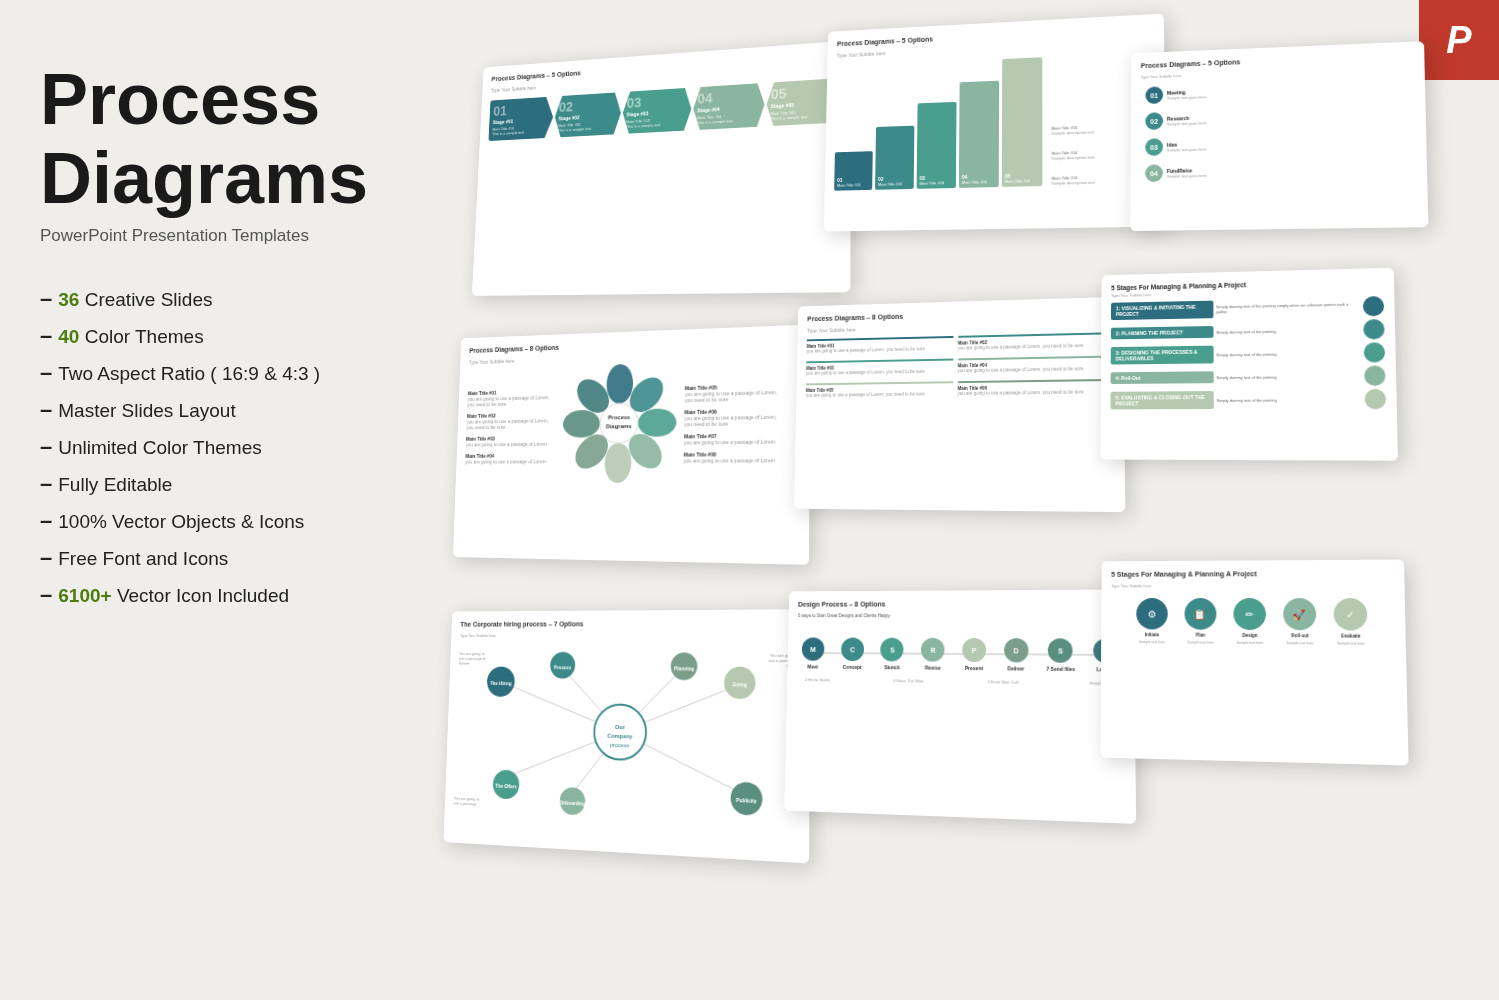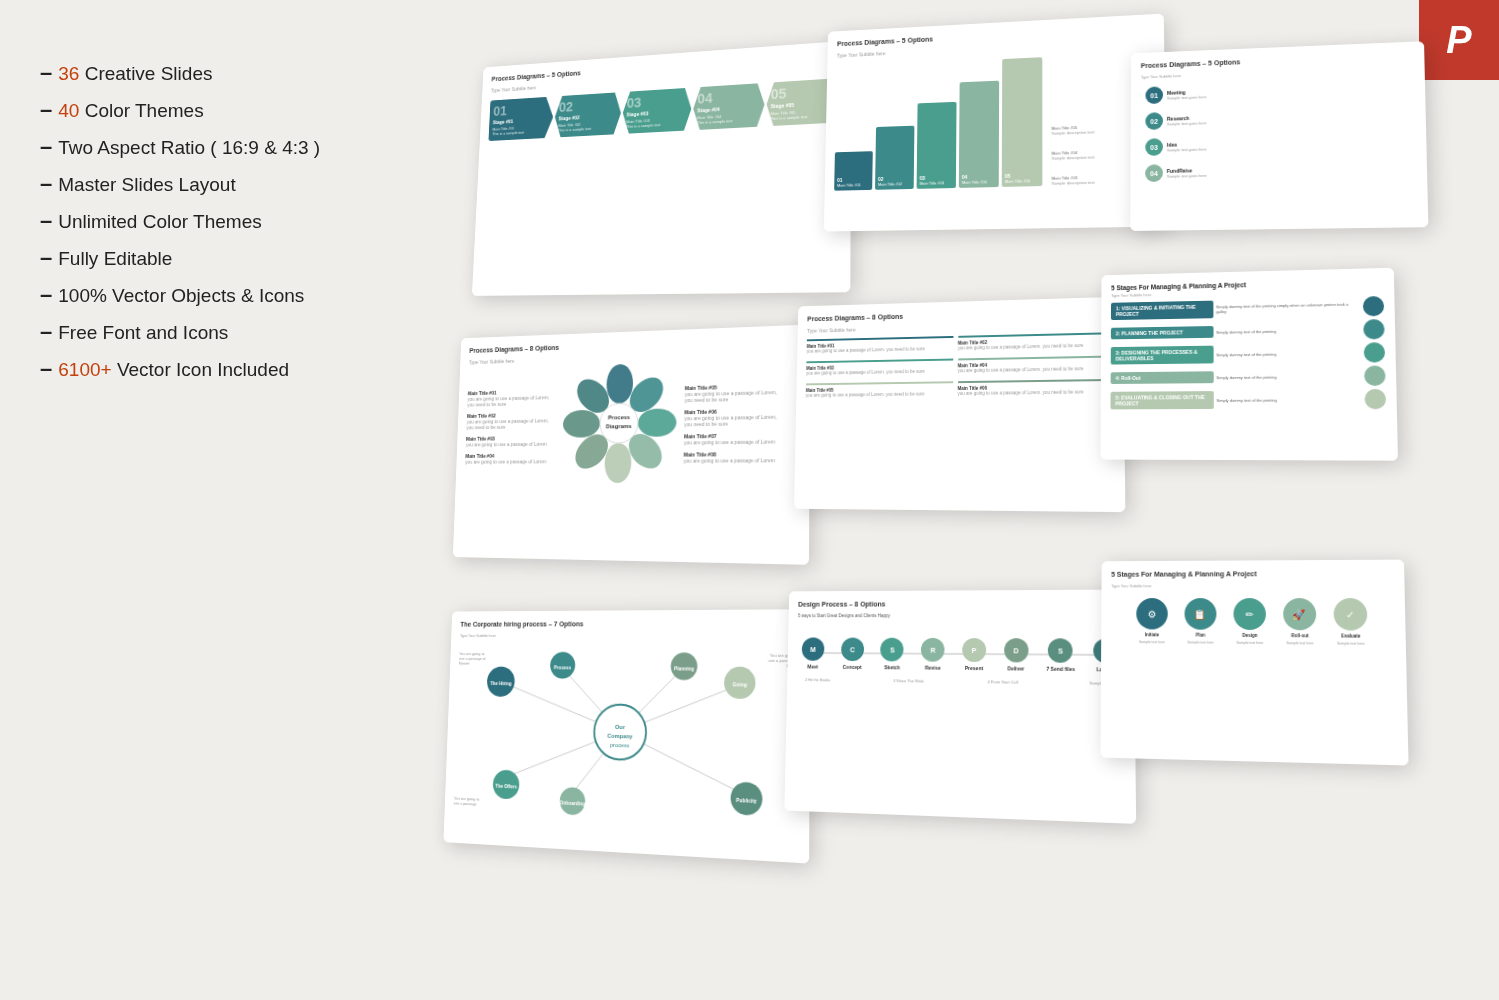--- a/index.html
+++ b/index.html
@@ -61,22 +61,22 @@
     }
 
     .features-list li .dash {
       font-weight: 700;
       color: #222;
       font-size: 22px;
       flex-shrink: 0;
     }
 
     .features-list li strong {
-      font-weight: 400;
-      color: #c2410c;
+      font-weight: 700;
+      color: #4d7c0f;
     }
 
     
     .ppt-badge {
       position: absolute;
       top: 0;
       right: 0;
       width: 80px;
       height: 80px;
       background: #c0392b;
@@ -280,20 +280,22 @@
       margin-top: 2px;
     }
 
     
     .slide-bg-white { background: white; }
   </style>
 </head>
 <body>
 
 <div class="left-panel">
+  <h1 class="main-title">Process Diagrams</h1>
+  <p class="subtitle">PowerPoint Presentation Templates</p>
 
 
   <ul class="features-list">
     <li>
       <span class="dash">–</span>
       <span><strong>36</strong> Creative Slides</span>
     </li>
     <li>
       <span class="dash">–</span>
       <span><strong>40</strong> Color Themes</span>

